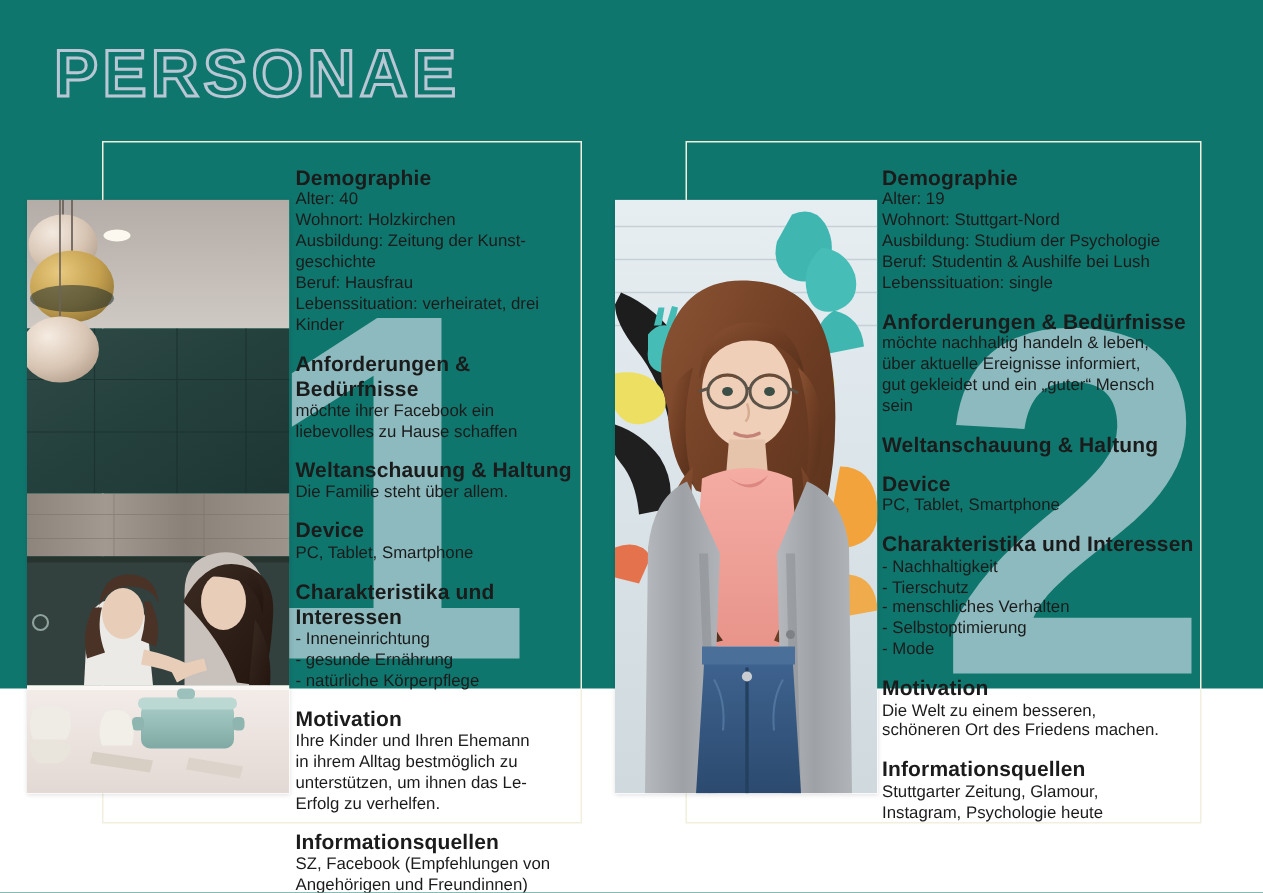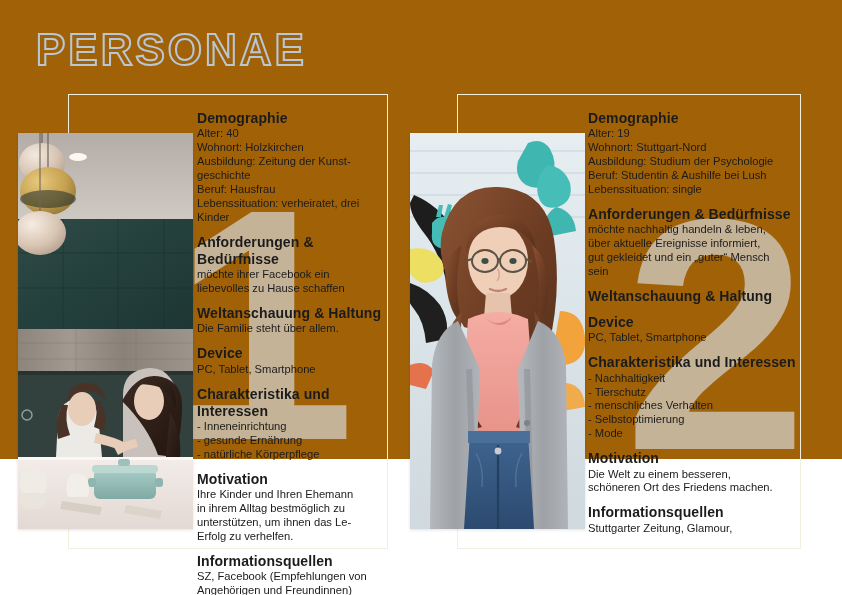--- a/index.html
+++ b/index.html
@@ -14,21 +14,21 @@
     background: #ffffff;
     font-family: "Liberation Sans", "DejaVu Sans", sans-serif;
     position: relative;
   }
 
   .slide {
     position: absolute;
     inset: 0;
     width: 842px;
     height: 459px;
-    background: #a16207;
+    background: #0f766e;
     padding-left: 41px;
   }
 
   
   .page-title {
     position: absolute;
     left: 36px;
     top: 28px;
     font-size: 44px;
     font-weight: 700;
@@ -400,16 +400,17 @@
         <p>- Mode</p>
       </div>
       <div class="sec-head">Motivation</div>
       <div class="sec-body">
         <p>Die Welt zu einem besseren,</p>
         <p>schöneren Ort des Friedens machen.</p>
       </div>
       <div class="sec-head">Informationsquellen</div>
       <div class="sec-body">
         <p>Stuttgarter Zeitung, Glamour,</p>
+        <p>Instagram, Psychologie heute</p>
       </div>
     </div>
 
 </div>
 
 </body></html>

